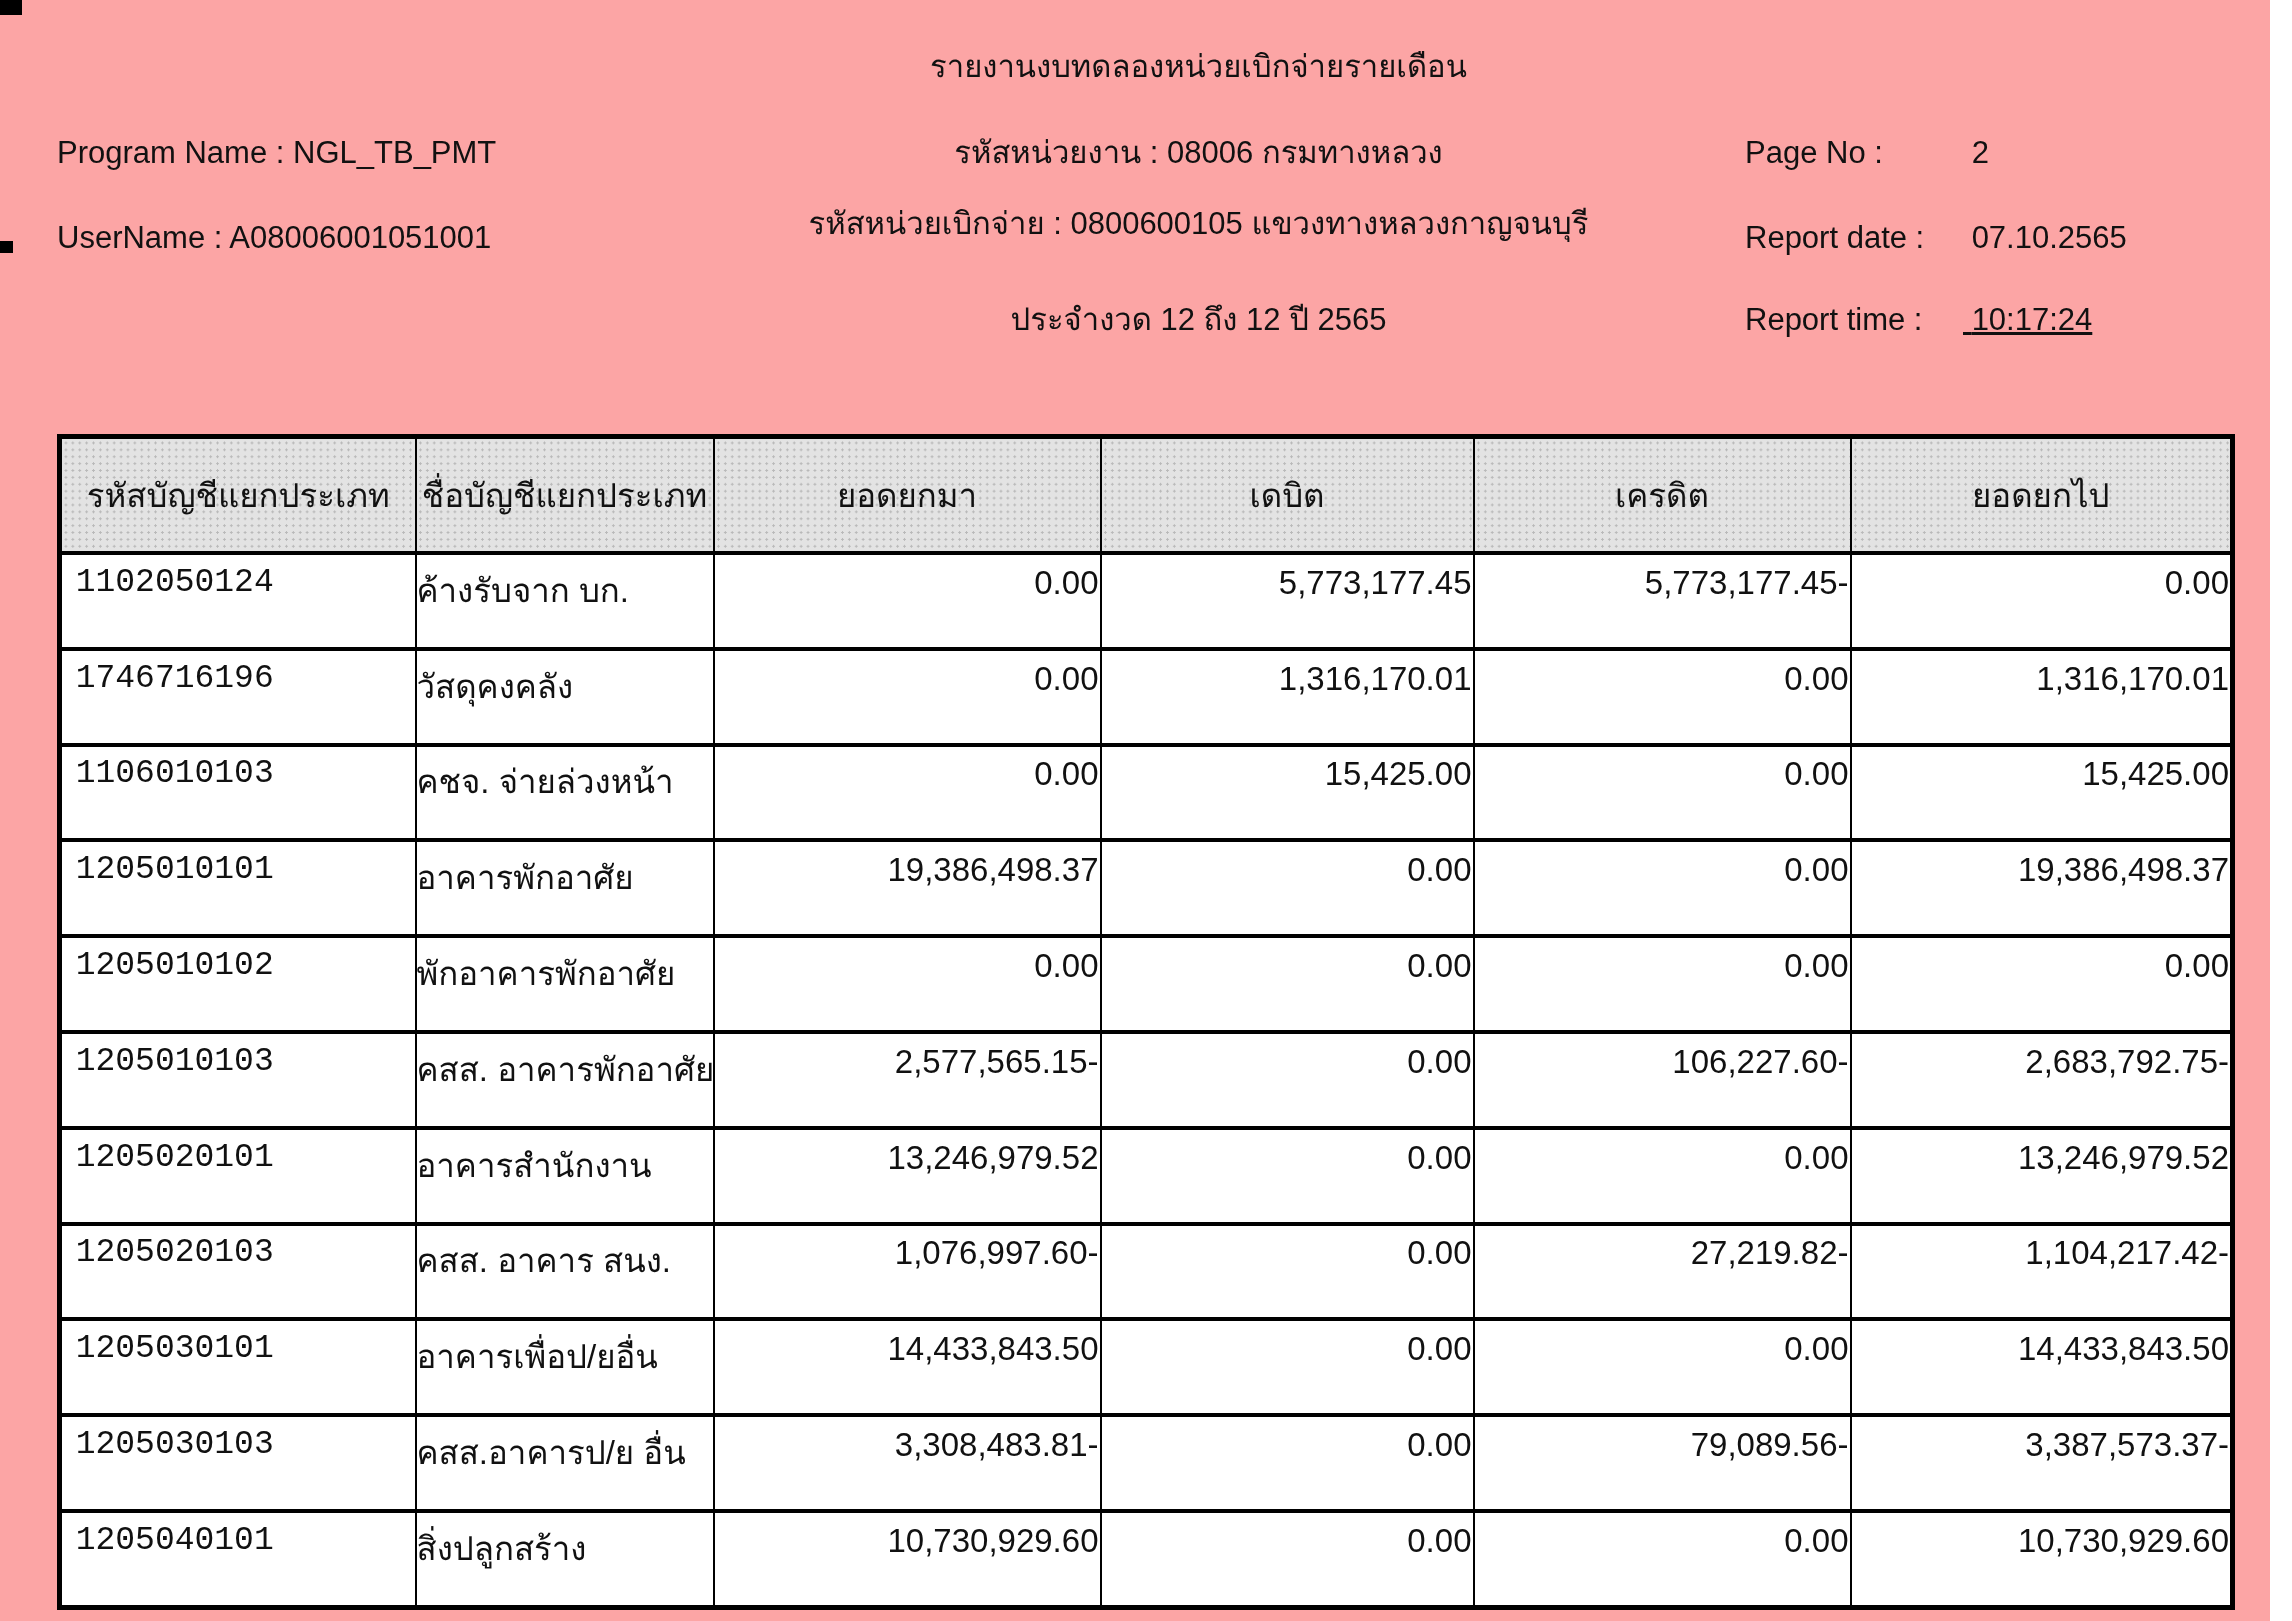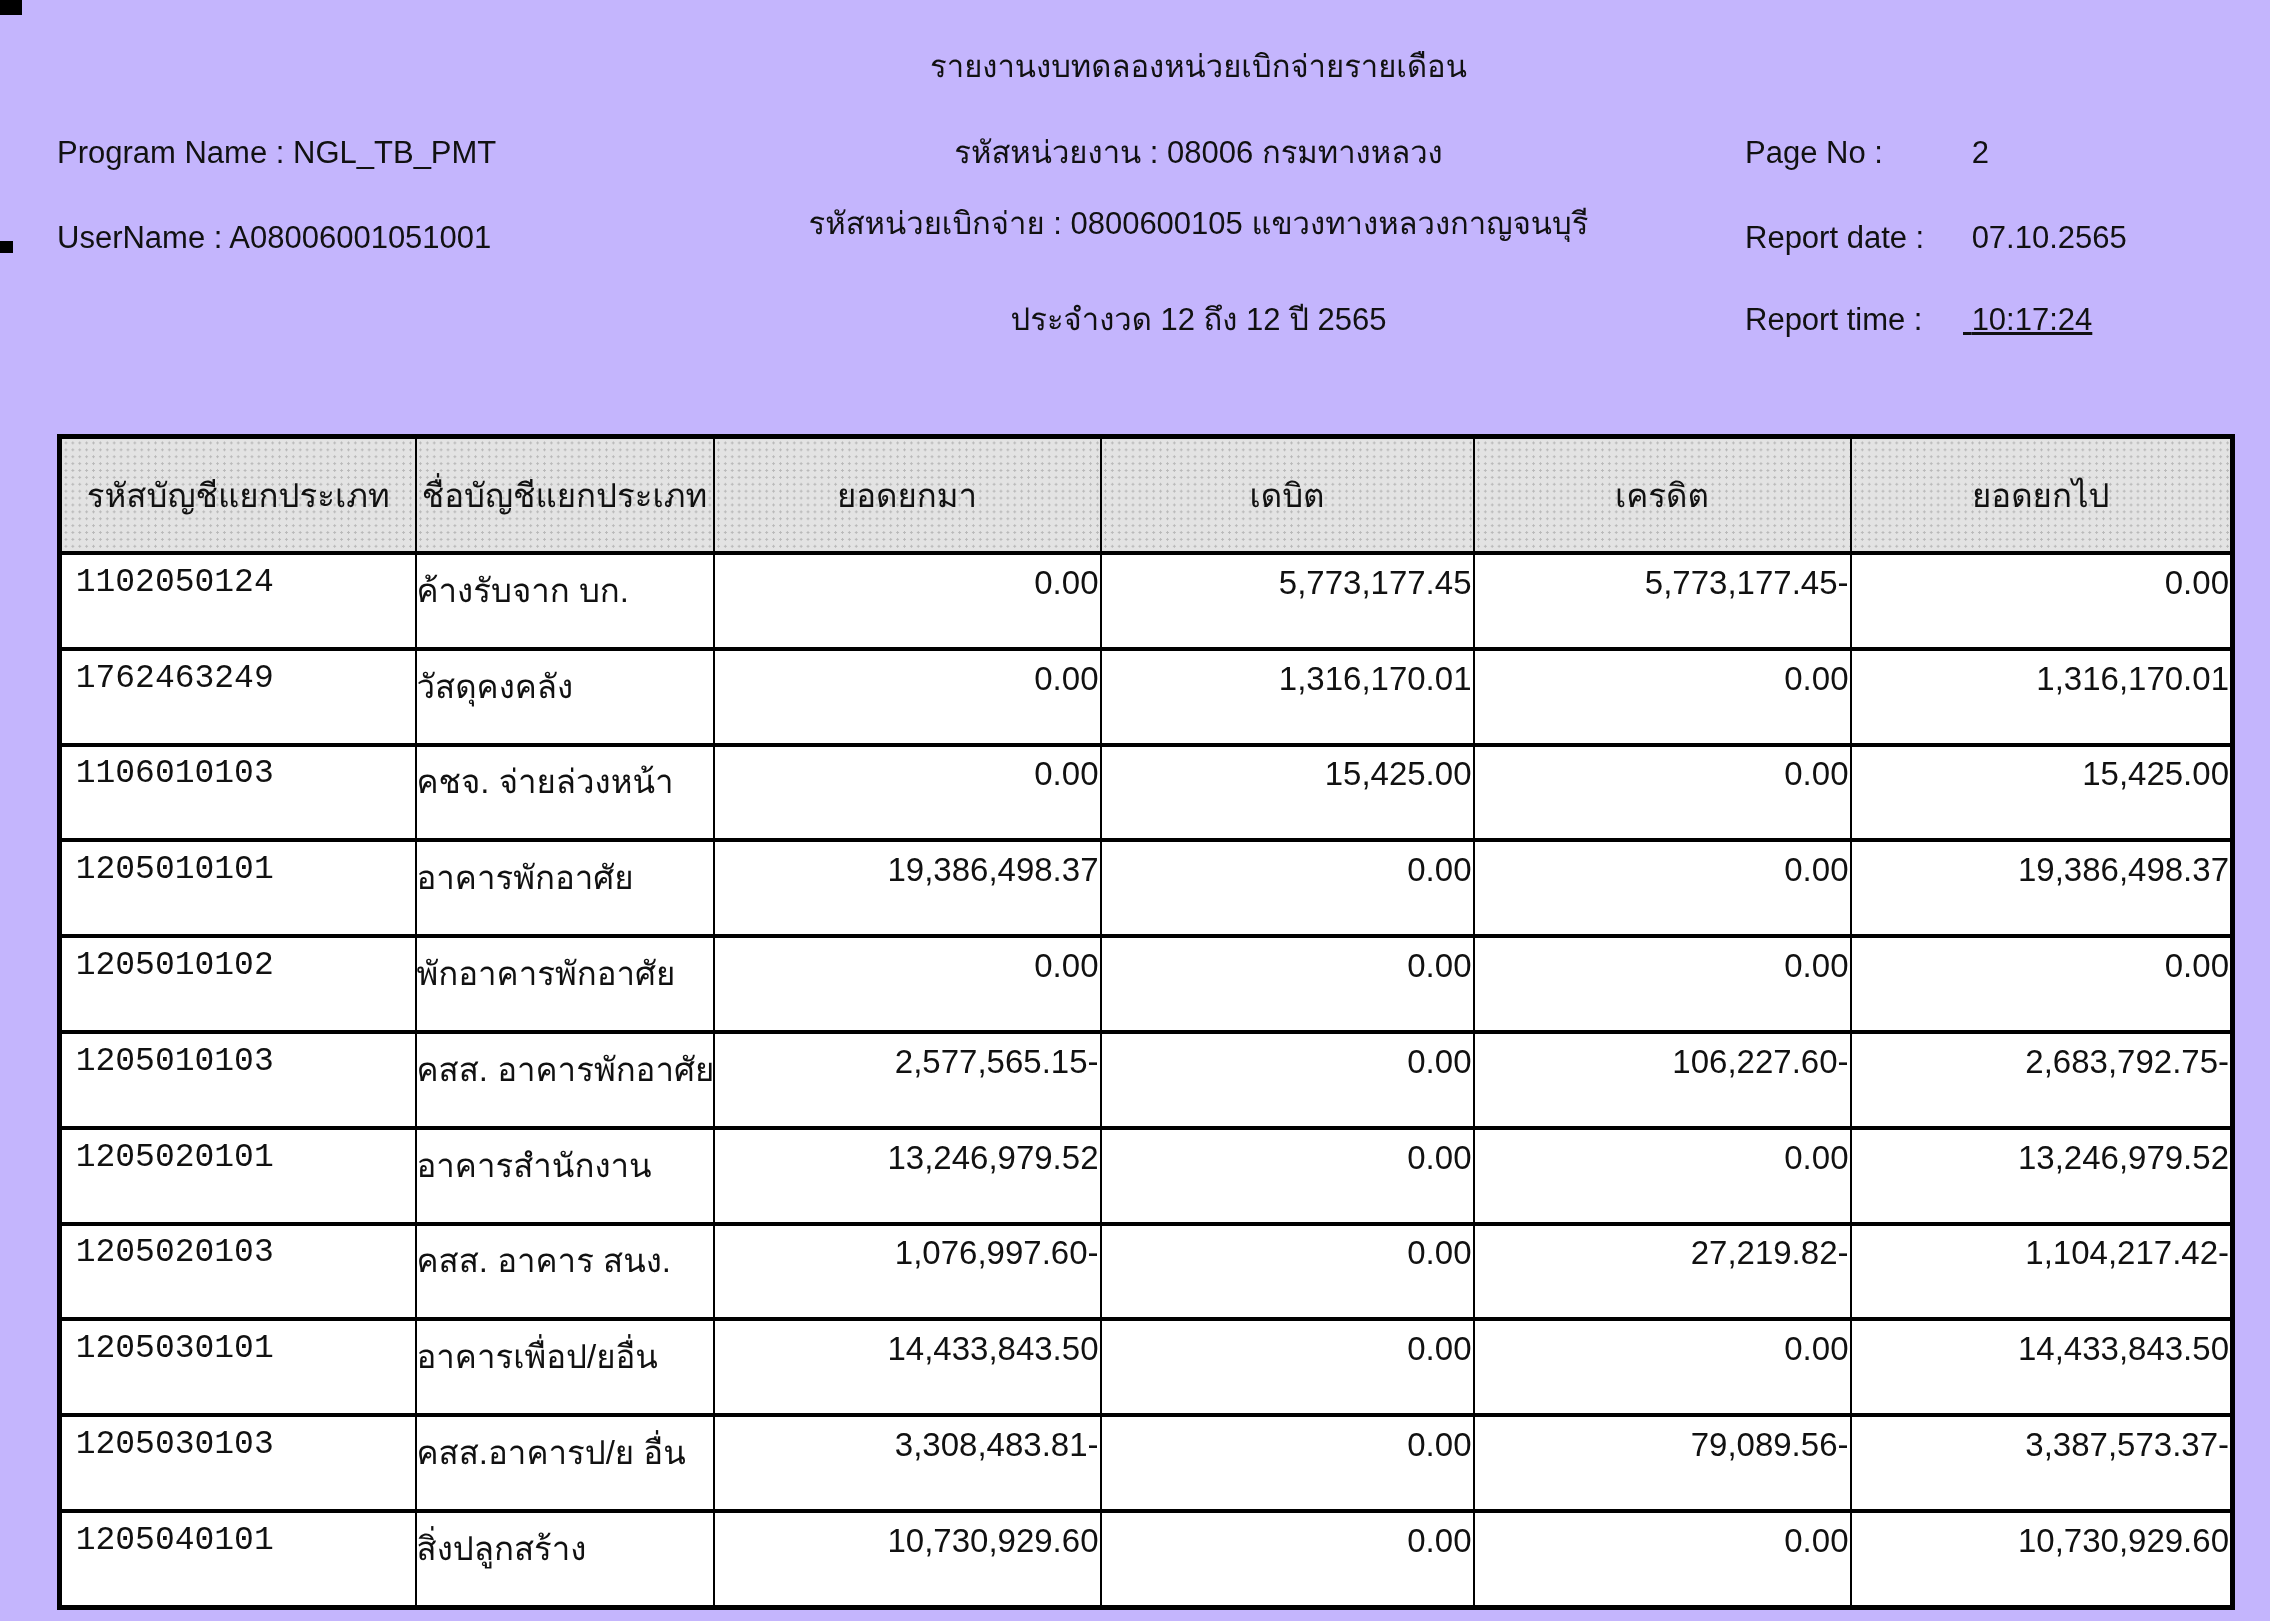--- a/index.html
+++ b/index.html
@@ -1,20 +1,20 @@
 <!DOCTYPE html>
 <html><head>
 <meta charset="utf-8">
 <style>
   html, body { margin: 0; padding: 0; background: #ffffff; }
   .page {
     position: relative;
     width: 2270px;
     height: 1621px;
-    background: #c4b5fd;
+    background: #fca5a5;
     font-family: "Liberation Sans", sans-serif;
     color: #111111;
     overflow: hidden;
   }
 
   
   .corner-mark {
     position: absolute; left: 0; top: 0; width: 21.6px; height: 14.7px;
     background: #000;
   }
@@ -146,21 +146,21 @@
     <tbody>
         <tr>
           <td class="code">1102050124</td>
           <td class="name">ค้างรับจาก บก.</td>
           <td class="num">0.00</td>
           <td class="num">5,773,177.45</td>
           <td class="num">5,773,177.45-</td>
           <td class="num">0.00</td>
         </tr>
         <tr>
-          <td class="code">1762463249</td>
+          <td class="code">1746716196</td>
           <td class="name">วัสดุคงคลัง</td>
           <td class="num">0.00</td>
           <td class="num">1,316,170.01</td>
           <td class="num">0.00</td>
           <td class="num">1,316,170.01</td>
         </tr>
         <tr>
           <td class="code">1106010103</td>
           <td class="name">คชจ. จ่ายล่วงหน้า</td>
           <td class="num">0.00</td>

